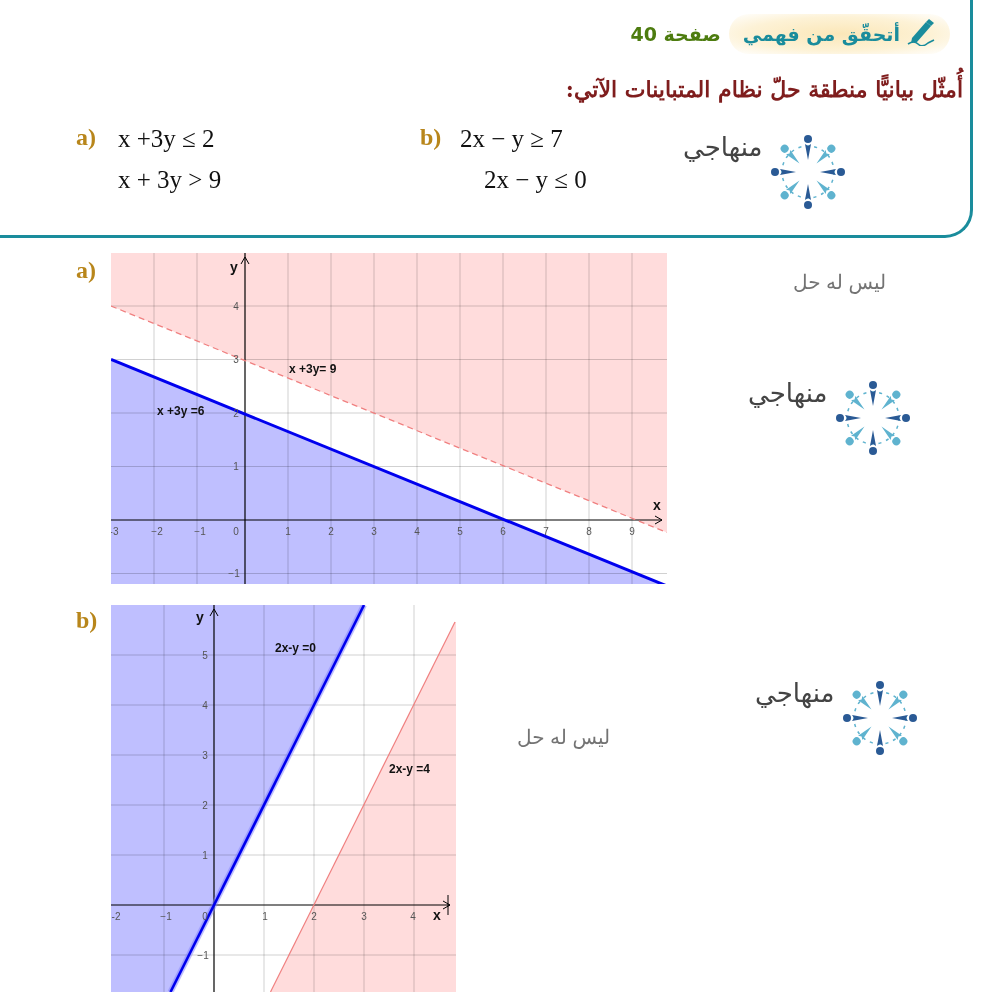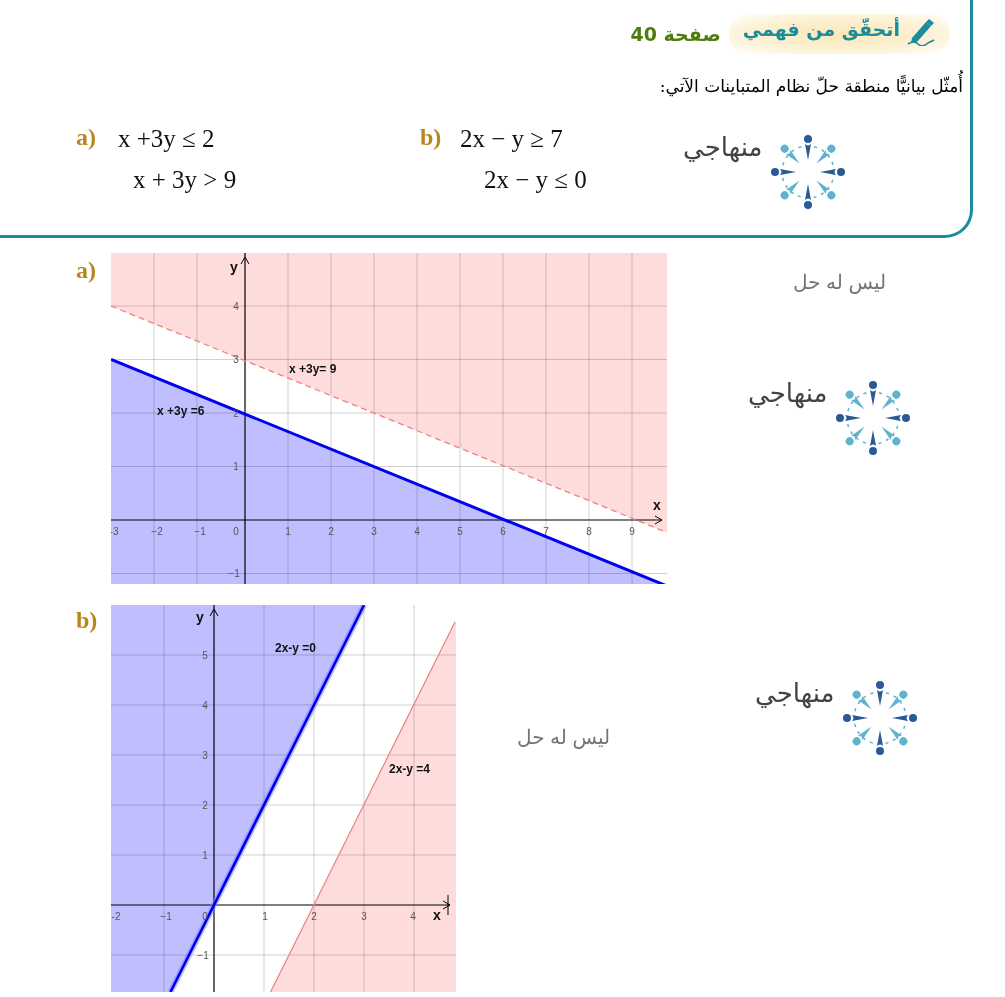--- a/index.html
+++ b/index.html
@@ -1,22 +1,22 @@
 <!DOCTYPE html>
 <html><head>
 <meta charset="utf-8">
 <style>
   html, body { margin:0; padding:0; background:#ffffff; }
   body { width:1005px; height:997px; position:relative; overflow:hidden; font-family:"DejaVu Sans", sans-serif; }
   .abs { position:absolute; }
   .header-box { position:absolute; left:-20px; top:0; width:990px; height:235px; border-right:3px solid #1a8c9c; border-bottom:3px solid #1a8c9c; border-bottom-right-radius:28px; }
   .title-row { position:absolute; top:14px; right:55px; direction:rtl; display:flex; align-items:center; gap:8px; font-weight:bold; font-size:19px; color:#1a8c9c; }
-  .title-pill { background:radial-gradient(ellipse at center, #fbe7b8 0%, #fdf2d6 60%, rgba(255,255,255,0) 100%); padding:4px 14px; border-radius:20px; display:flex; align-items:flex-start; gap:6px; }
+  .title-pill { background:radial-gradient(ellipse at center, #fbe7b8 0%, #fdf2d6 60%, rgba(255,255,255,0) 100%); padding:4px 14px; border-radius:20px; display:flex; align-items:center; gap:6px; }
   .page-ref { color:#4d7c0f; }
-  .instruction { position:absolute; top:76px; right:42px; direction:rtl; font-family:"DejaVu Serif", serif; font-weight:normal; font-size:17px; color:#000000; }
+  .instruction { position:absolute; top:76px; right:42px; direction:rtl; font-family:"DejaVu Serif", serif; font-weight:bold; font-size:22px; color:#7f1d1d; }
   .prob-label { font-family:"Liberation Serif", serif; font-weight:bold; font-size:24px; color:#b8861b; }
   .math { font-family:"Liberation Serif", serif; font-size:25px; color:#111; white-space:nowrap; }
   .logo { position:absolute; display:flex; align-items:flex-start; gap:6px; direction:ltr; }
   .logo-text { font-family:"DejaVu Sans", sans-serif; font-size:26px; color:#444; }
   .nosol { position:absolute; font-family:"Liberation Sans", sans-serif; font-size:20px; color:#737373; direction:rtl; }
   .graph { position:absolute; }
   .graph svg text { font-family:"Liberation Sans", sans-serif; }
 </style>
 </head>
 <body>
@@ -36,21 +36,21 @@
   </div>
   <span class="page-ref">صفحة 40</span>
 </div>
 
 <div class="instruction">أُمثّل بيانيًّا منطقة حلّ نظام المتباينات الآتي:</div>
 
 <div class="abs" style="left:76px; top:124px;">
   <span class="prob-label">a)</span>
 </div>
 <div class="abs math" style="left:118px; top:125px;">x +3y ≤ 2</div>
-<div class="abs math" style="left:118px; top:166px;margin-left:15px;">x + 3y &gt; 9</div>
+<div class="abs math" style="left:118px; top:166px;">x + 3y &gt; 9</div>
 
 <div class="abs" style="left:420px; top:124px;">
   <span class="prob-label">b)</span>
 </div>
 <div class="abs math" style="left:460px; top:125px;">2x − y ≥ 7</div>
 <div class="abs math" style="left:460px; top:166px;margin-left:24px;">2x − y ≤ 0</div>
 
 <div class="logo" style="left:683px; top:132px;">
   <span class="logo-text">منهاجي</span>
   <span>

